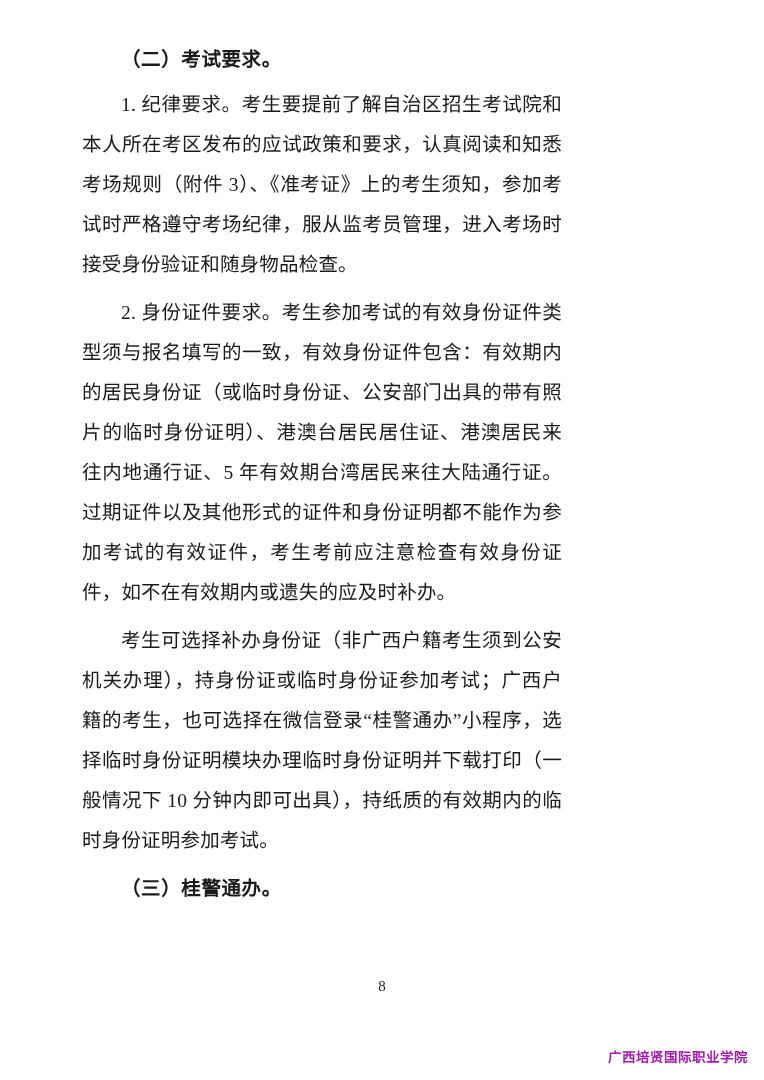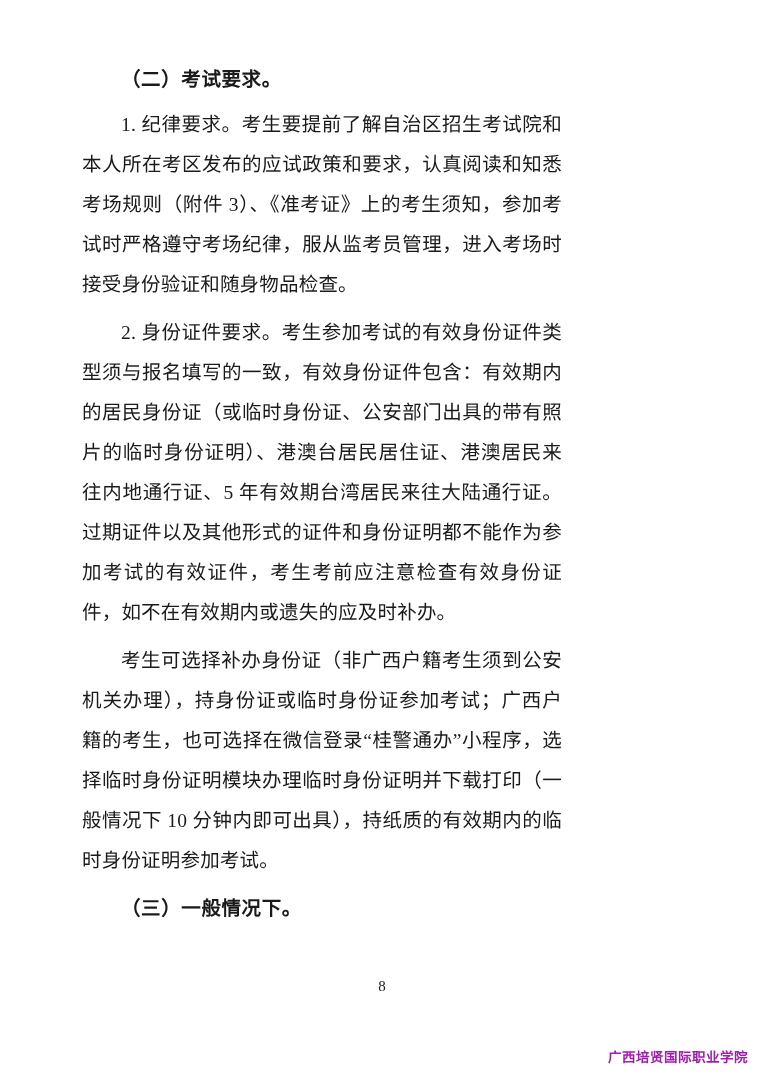--- a/index.html
+++ b/index.html
@@ -14,21 +14,21 @@
     font-family: "Liberation Serif", "DejaVu Serif", serif;
     color: #1a1a1a;
     overflow: hidden;
   }
   .page {
     position: absolute;
     left: 0; top: 0;
     width: 640px;
     height: 1080px;
     box-sizing: border-box;
-    padding: 60px 78px 0 82px;
+    padding: 40px 78px 0 82px;
   }
   .doc-body {
     font-size: 19.5px;
     line-height: 40px;
     letter-spacing: 0.2px;
     text-align: justify;
     text-justify: inter-ideograph;
   }
   .para {
     margin: 0 0 1px 0;
@@ -75,20 +75,20 @@
     <p class="para heading">（二）考试要求。</p>
 
     <div class="spacer-after-heading"></div>
 
     <p class="para">1. 纪律要求。考生要提前了解自治区招生考试院和本人所在考区发布的应试政策和要求，认真阅读和知悉考场规则（附件 3）、《准考证》上的考生须知，参加考试时严格遵守考场纪律，服从监考员管理，进入考场时接受身份验证和随身物品检查。</p>
 
     <p class="para gap-top">2. 身份证件要求。考生参加考试的有效身份证件类型须与报名填写的一致，有效身份证件包含：有效期内的居民身份证（或临时身份证、公安部门出具的带有照片的临时身份证明）、港澳台居民居住证、港澳居民来往内地通行证、5 年有效期台湾居民来往大陆通行证。过期证件以及其他形式的证件和身份证明都不能作为参加考试的有效证件，考生考前应注意检查有效身份证件，如不在有效期内或遗失的应及时补办。</p>
 
     <p class="para gap-top">考生可选择补办身份证（非广西户籍考生须到公安机关办理），持身份证或临时身份证参加考试；广西户籍的考生，也可选择在微信登录“桂警通办”小程序，选择临时身份证明模块办理临时身份证明并下载打印（一般情况下 10 分钟内即可出具），持纸质的有效期内的临时身份证明参加考试。</p>
 
-    <p class="para heading gap-top">（三）一般情况下。</p>
+    <p class="para heading gap-top">（三）桂警通办。</p>
 
   </div>
 
   <div class="page-number">8</div>
 </div>
 
 <div class="footer-brand">广西培贤国际职业学院</div>
 
 </body></html>

